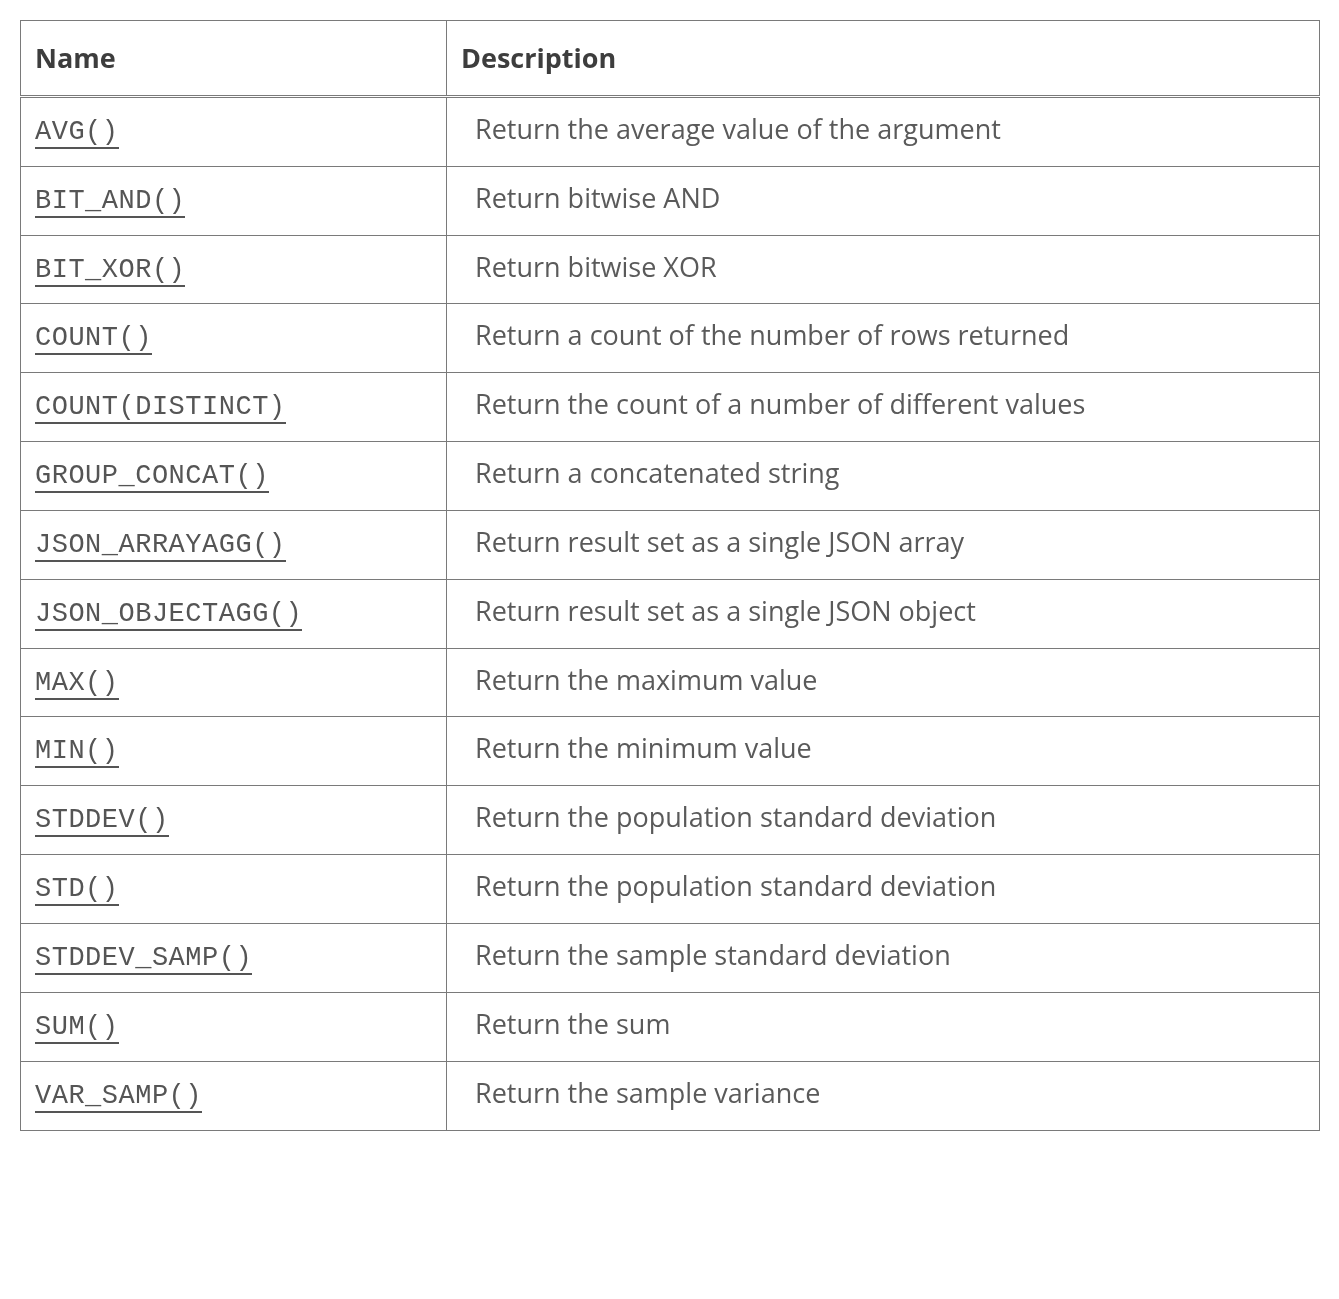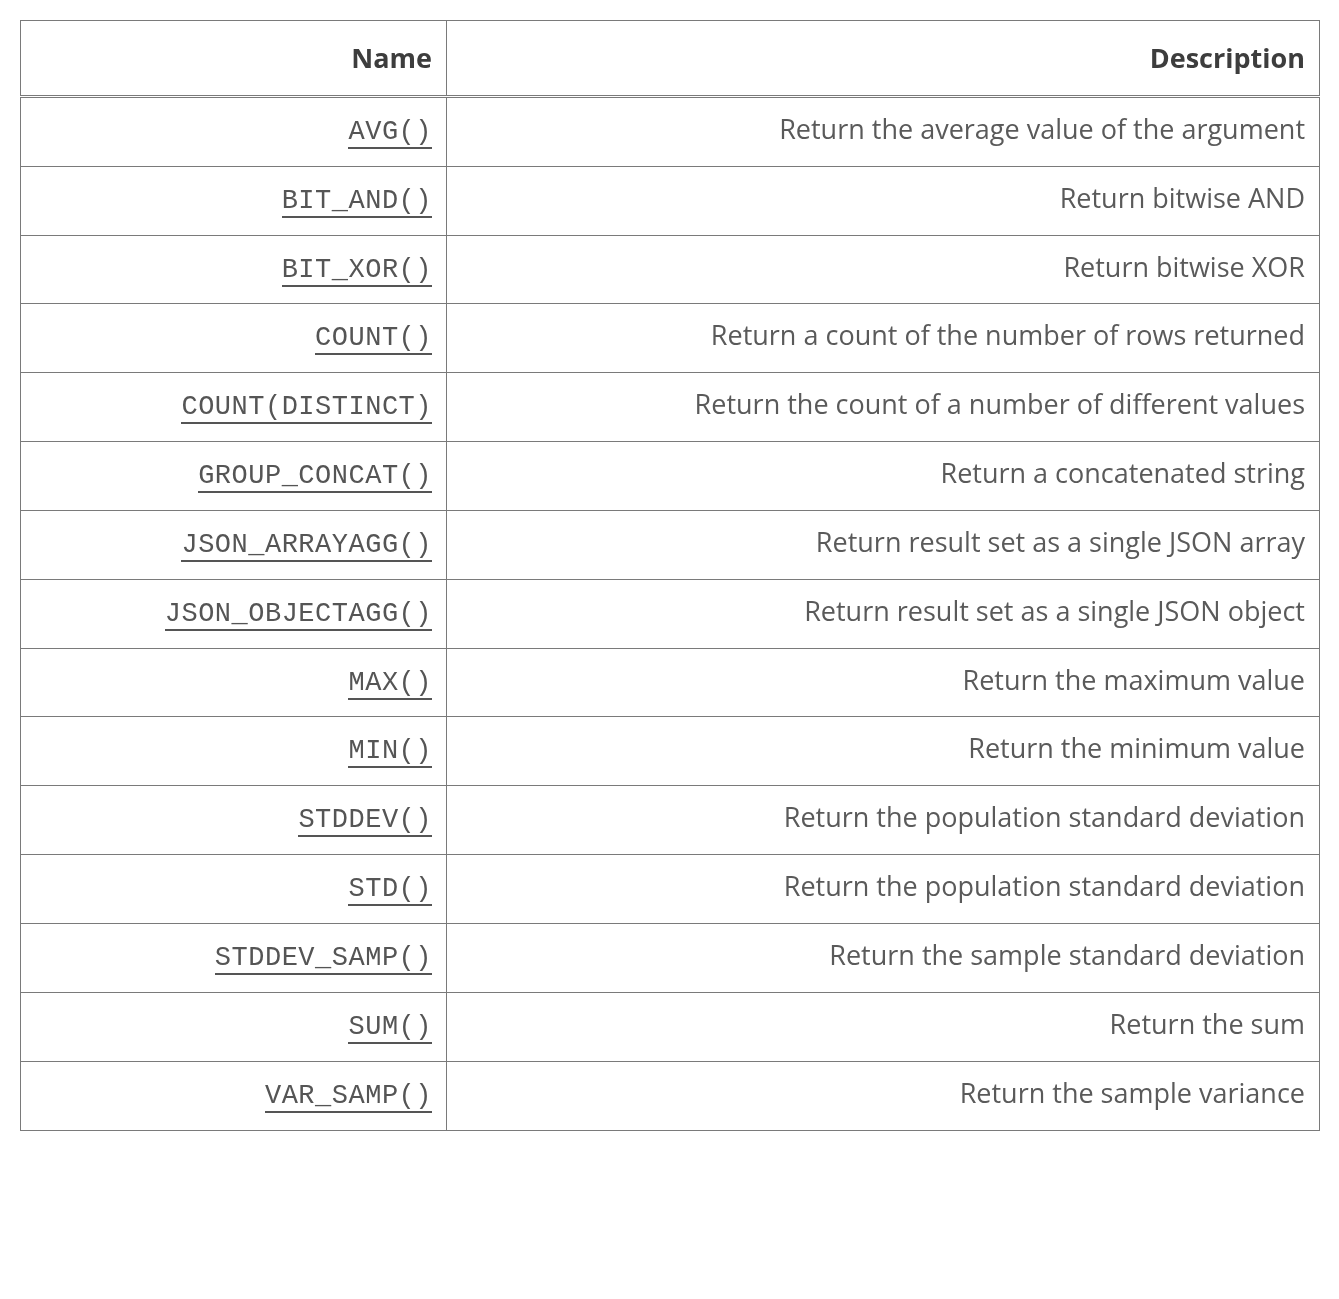--- a/index.html
+++ b/index.html
@@ -17,29 +17,29 @@
     width: 1299px;
     table-layout: fixed;
   }
 
   col.name-col   { width: 426px; }
   col.desc-col   { width: 873px; }
 
   th, td {
     border: 1px solid #7a7a7a;
     padding: 10px 14px 12px 14px;
-    text-align: right;
+    text-align: left;
     vertical-align: top;
     font-size: 27px;
     line-height: 1.55;
   }
 
   thead th {
     font-weight: 700;
-    text-align: right;
+    text-align: left;
     color: #3d3d3d;
     padding-top: 16px;
     padding-bottom: 16px;
   }
 
   
   thead tr th { border-bottom: 3px double #7a7a7a; }
 
   td.desc {
     color: #5a5a5a;

